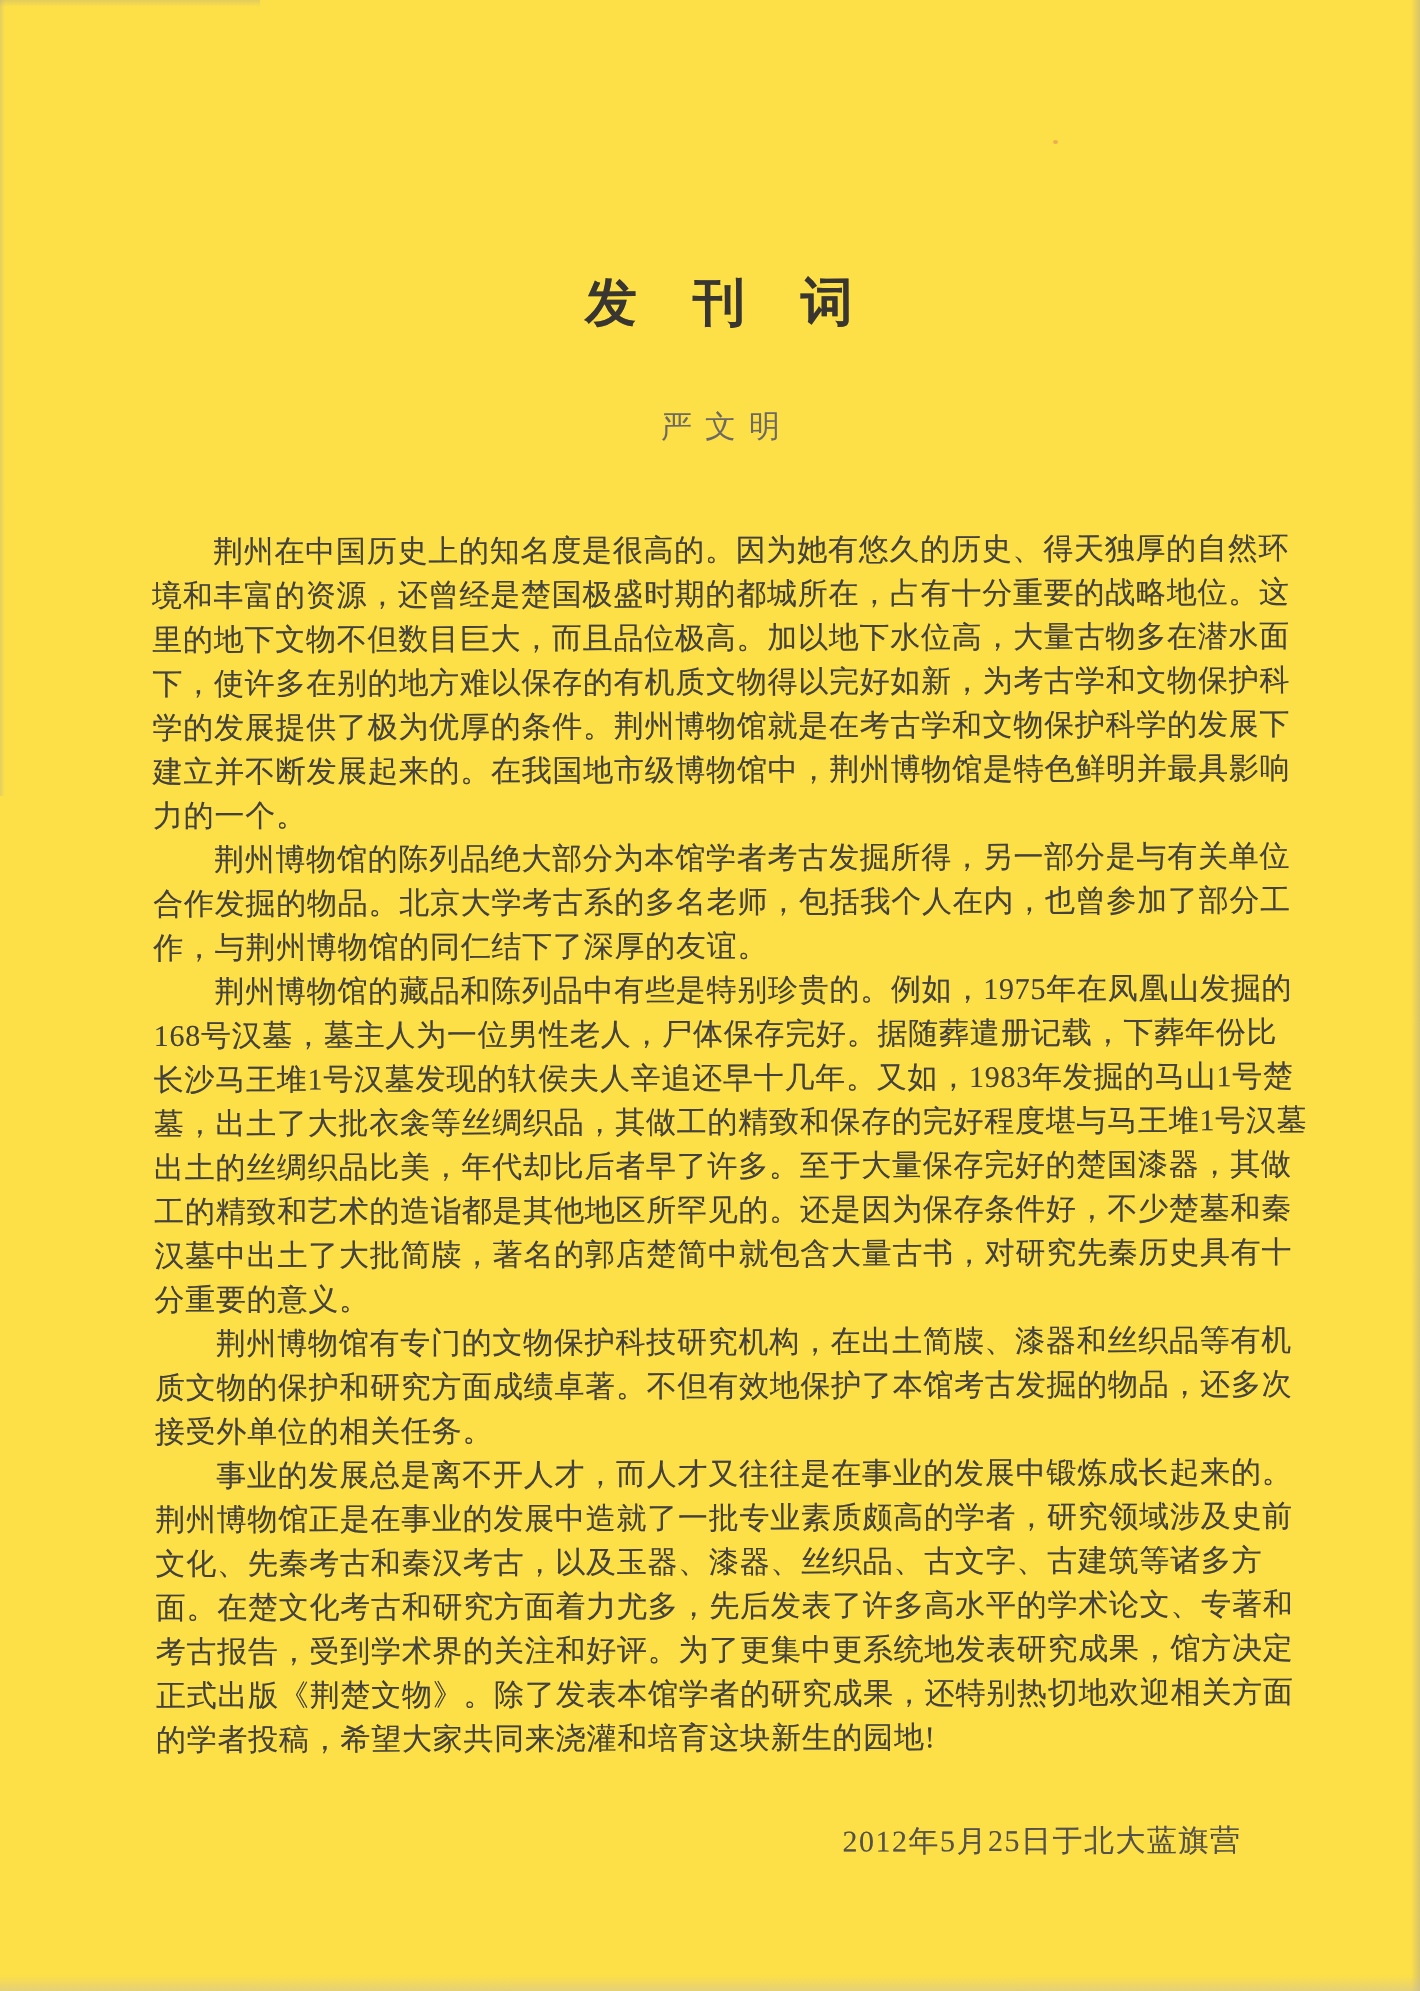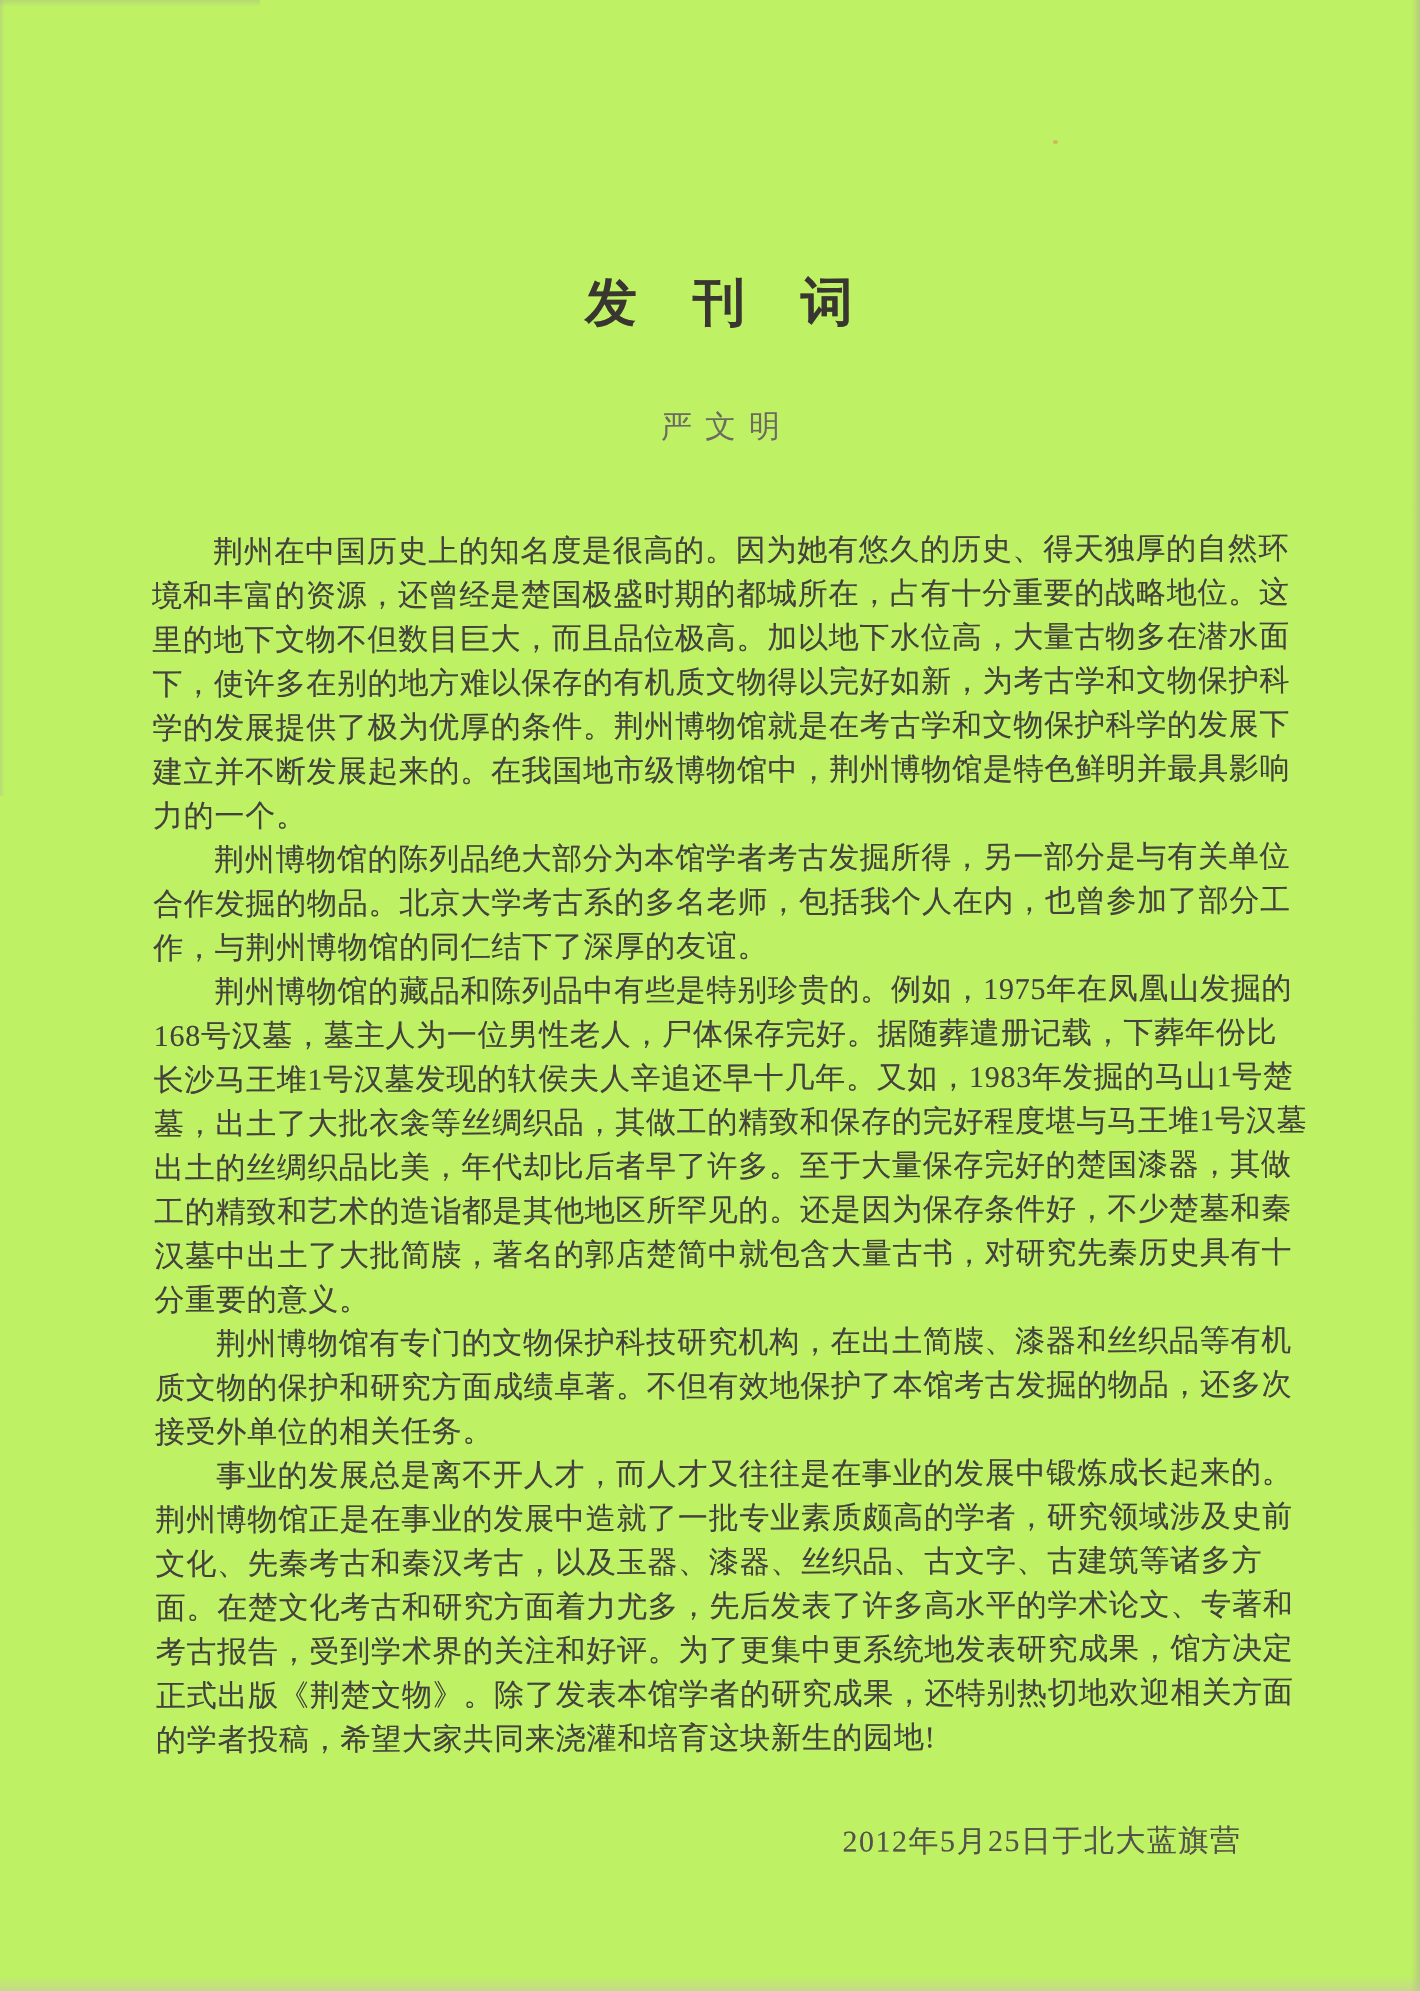--- a/index.html
+++ b/index.html
@@ -4,21 +4,21 @@
 <style>
   html, body {
     margin: 0;
     padding: 0;
     background: #ffffff;
   }
   .page {
     position: relative;
     width: 1420px;
     height: 1991px;
-    background: #bef264;
+    background: #fde047;
     overflow: hidden;
     font-family: "Liberation Serif", "DejaVu Serif", serif;
   }
   .content {
     position: absolute;
     left: 0; top: 0;
     width: 1420px;
     height: 1991px;
     transform: rotate(-0.2deg);
     transform-origin: 50% 0;

